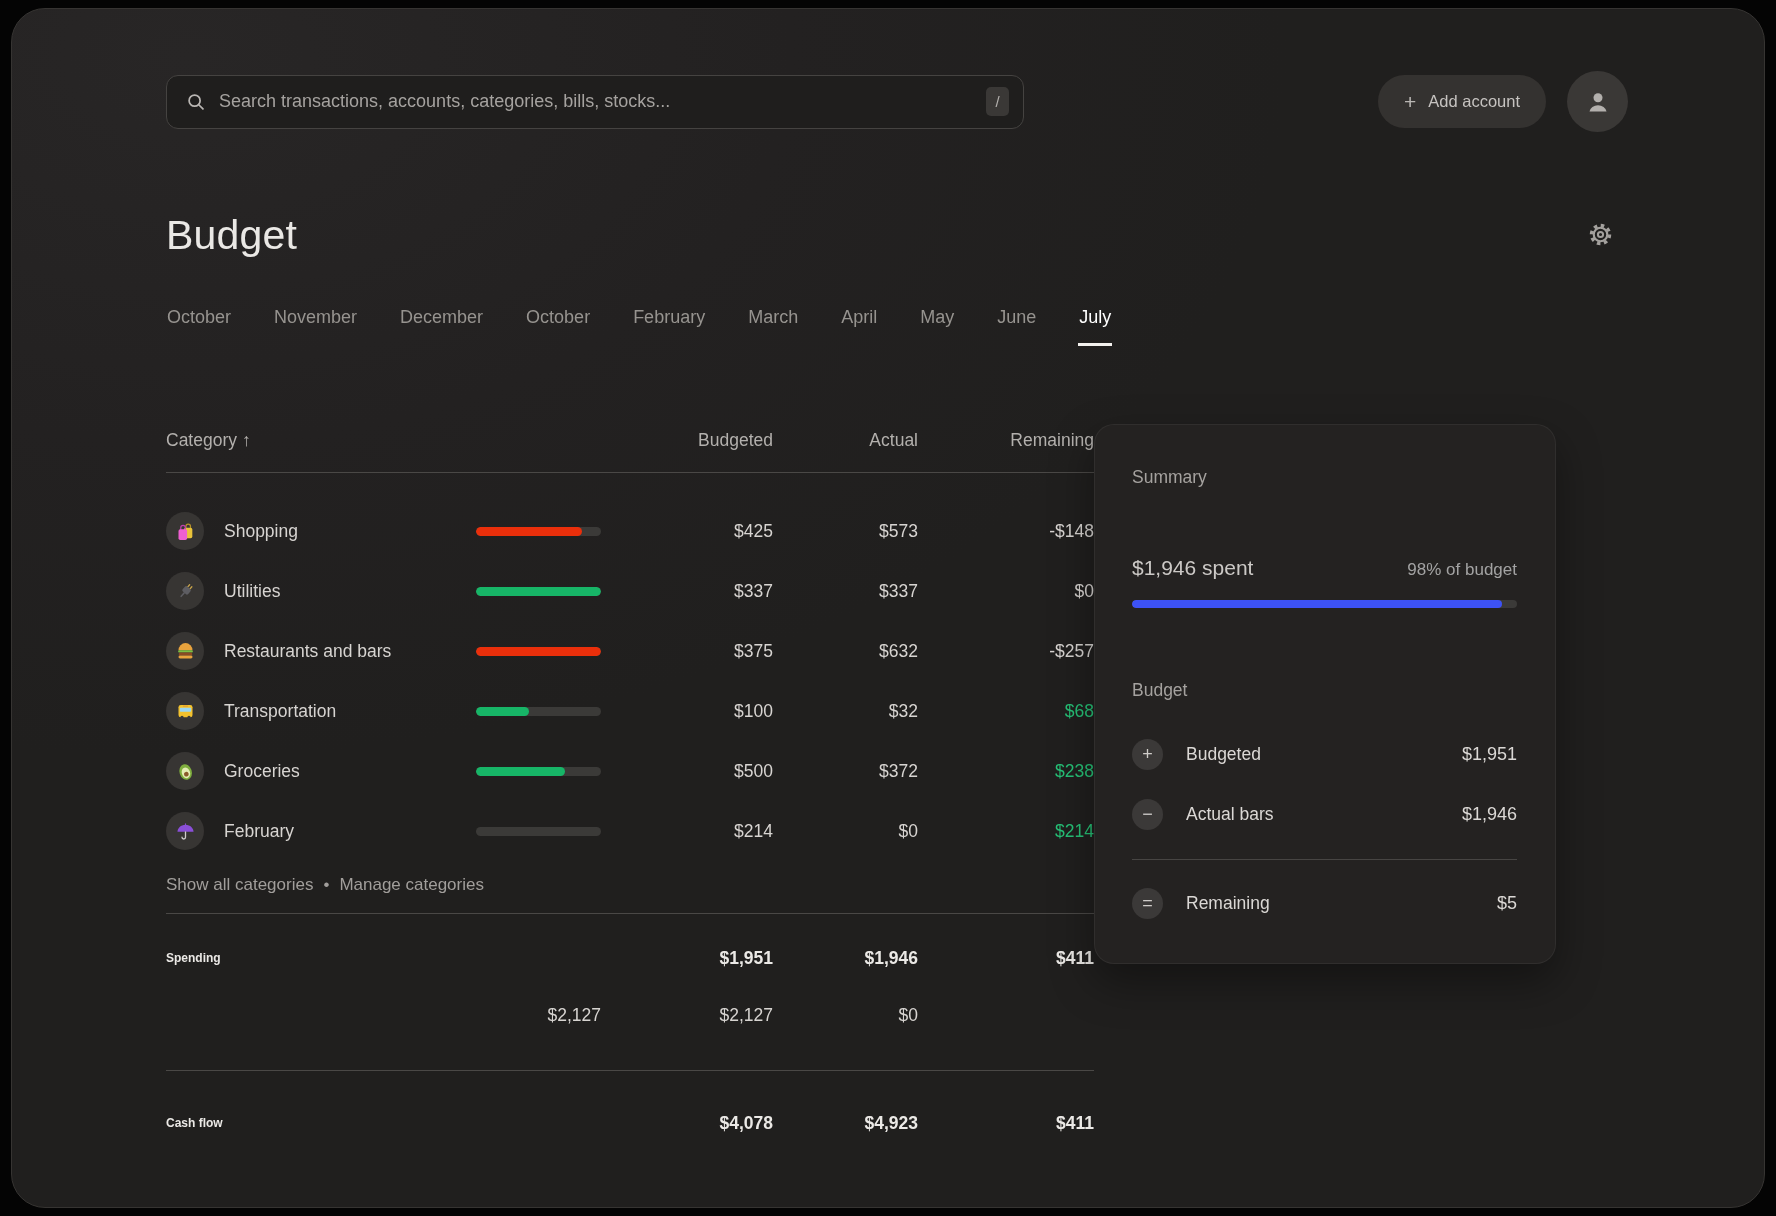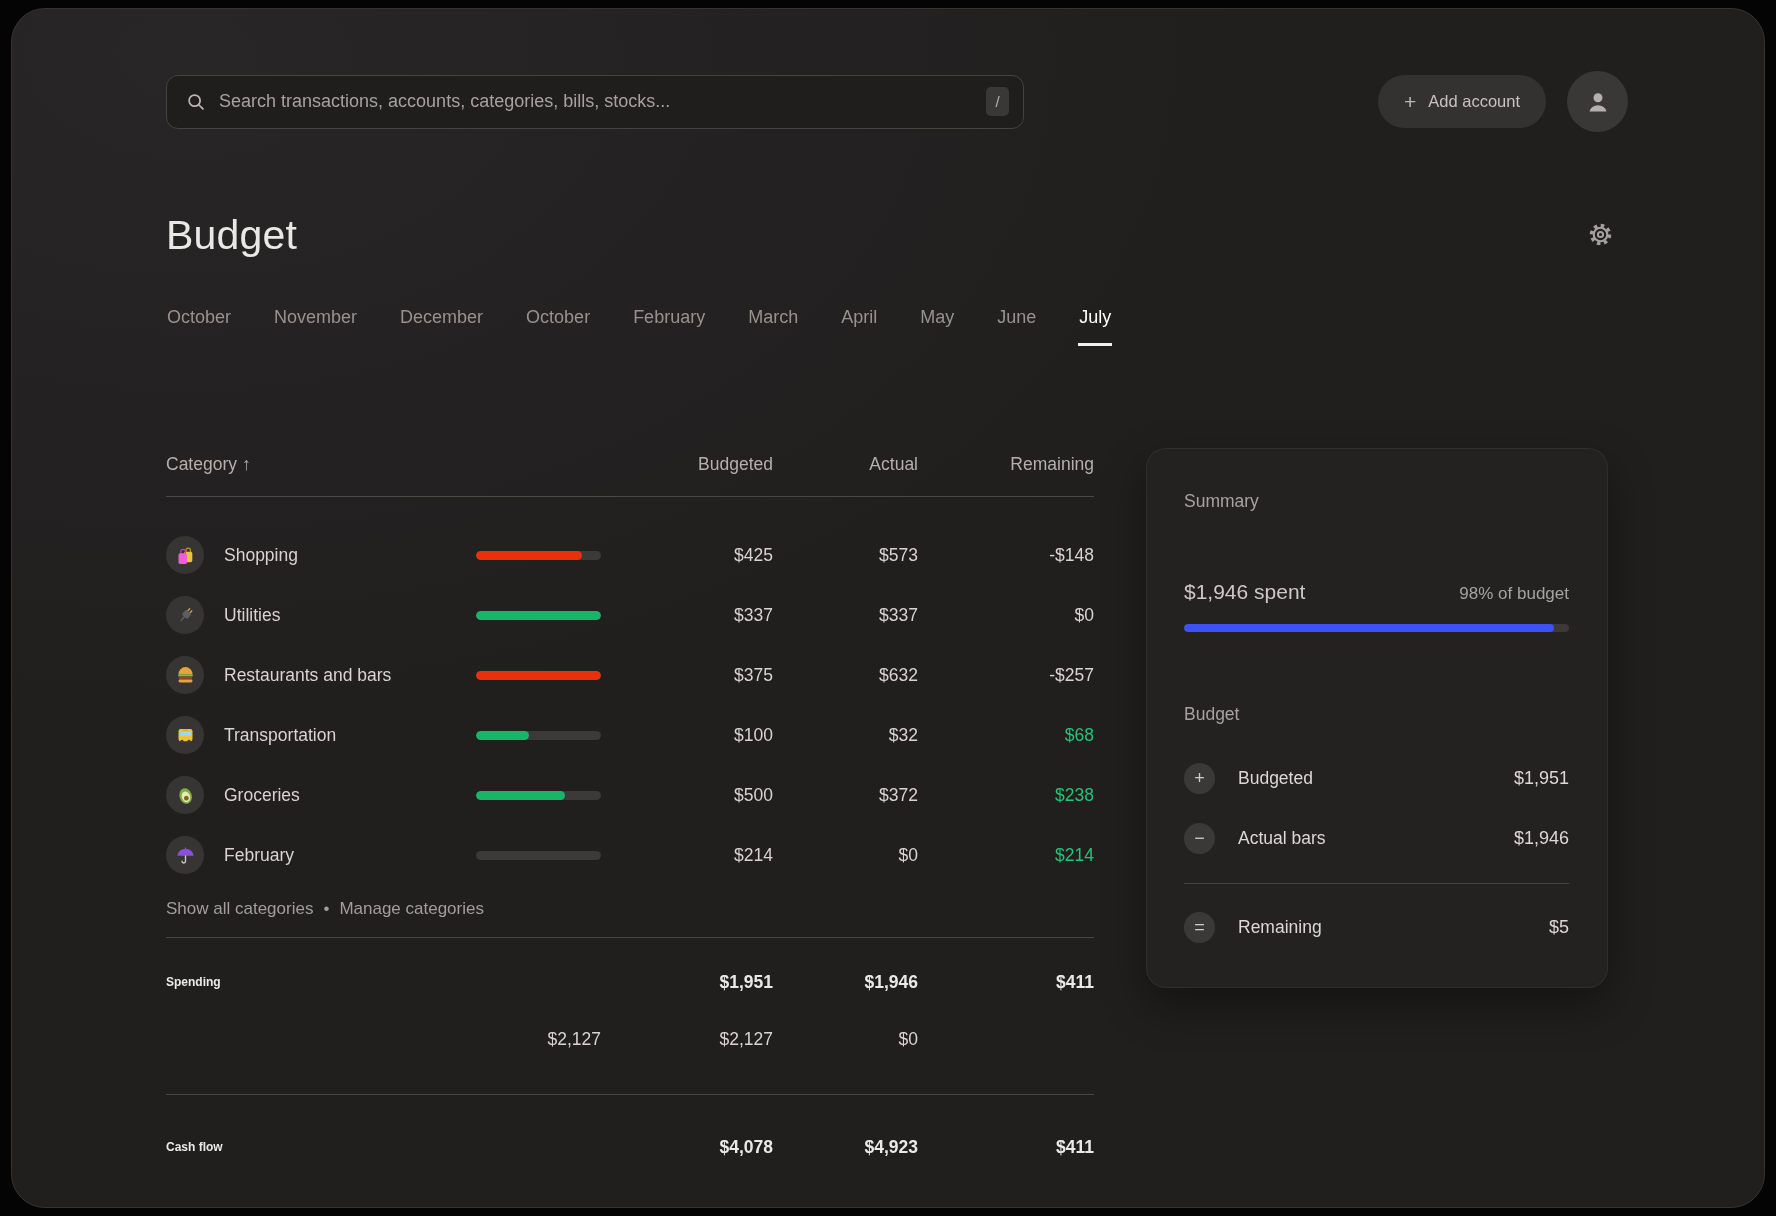--- a/index.html
+++ b/index.html
@@ -48,21 +48,21 @@
 
   
   .tabs { margin-top:48px; display:flex; gap:41px; }
   .tab {
     background:none; border:none; font-family:inherit; font-size:18px; color:#96938f;
     padding:0 1px 15px 1px; border-bottom:3px solid transparent; cursor:pointer;
   }
   .tab.active { color:#ffffff; border-bottom-color:#f3f1ee; }
 
   
-  .main { margin-top:108px; display:flex; align-items:flex-start; gap:52px; }
+  .main { margin-top:84px; display:flex; align-items:flex-start; }
 
   .budget-table { width:928px; }
   .t-grid { display:grid; grid-template-columns:310px 125px 172px 145px 176px; align-items:center; }
   .hdr .cell { font-size:17.5px; color:#b3b0ad; }
   .num { text-align:right; font-size:17.5px; color:#d7d4d1; }
   .num.green { color:#26c277; }
   .divider { height:1px; background:#4a4846; margin-top:21px; }
   .divider.mid { margin-top:18px; }
 
   .cat-rows { margin-top:28px; }

